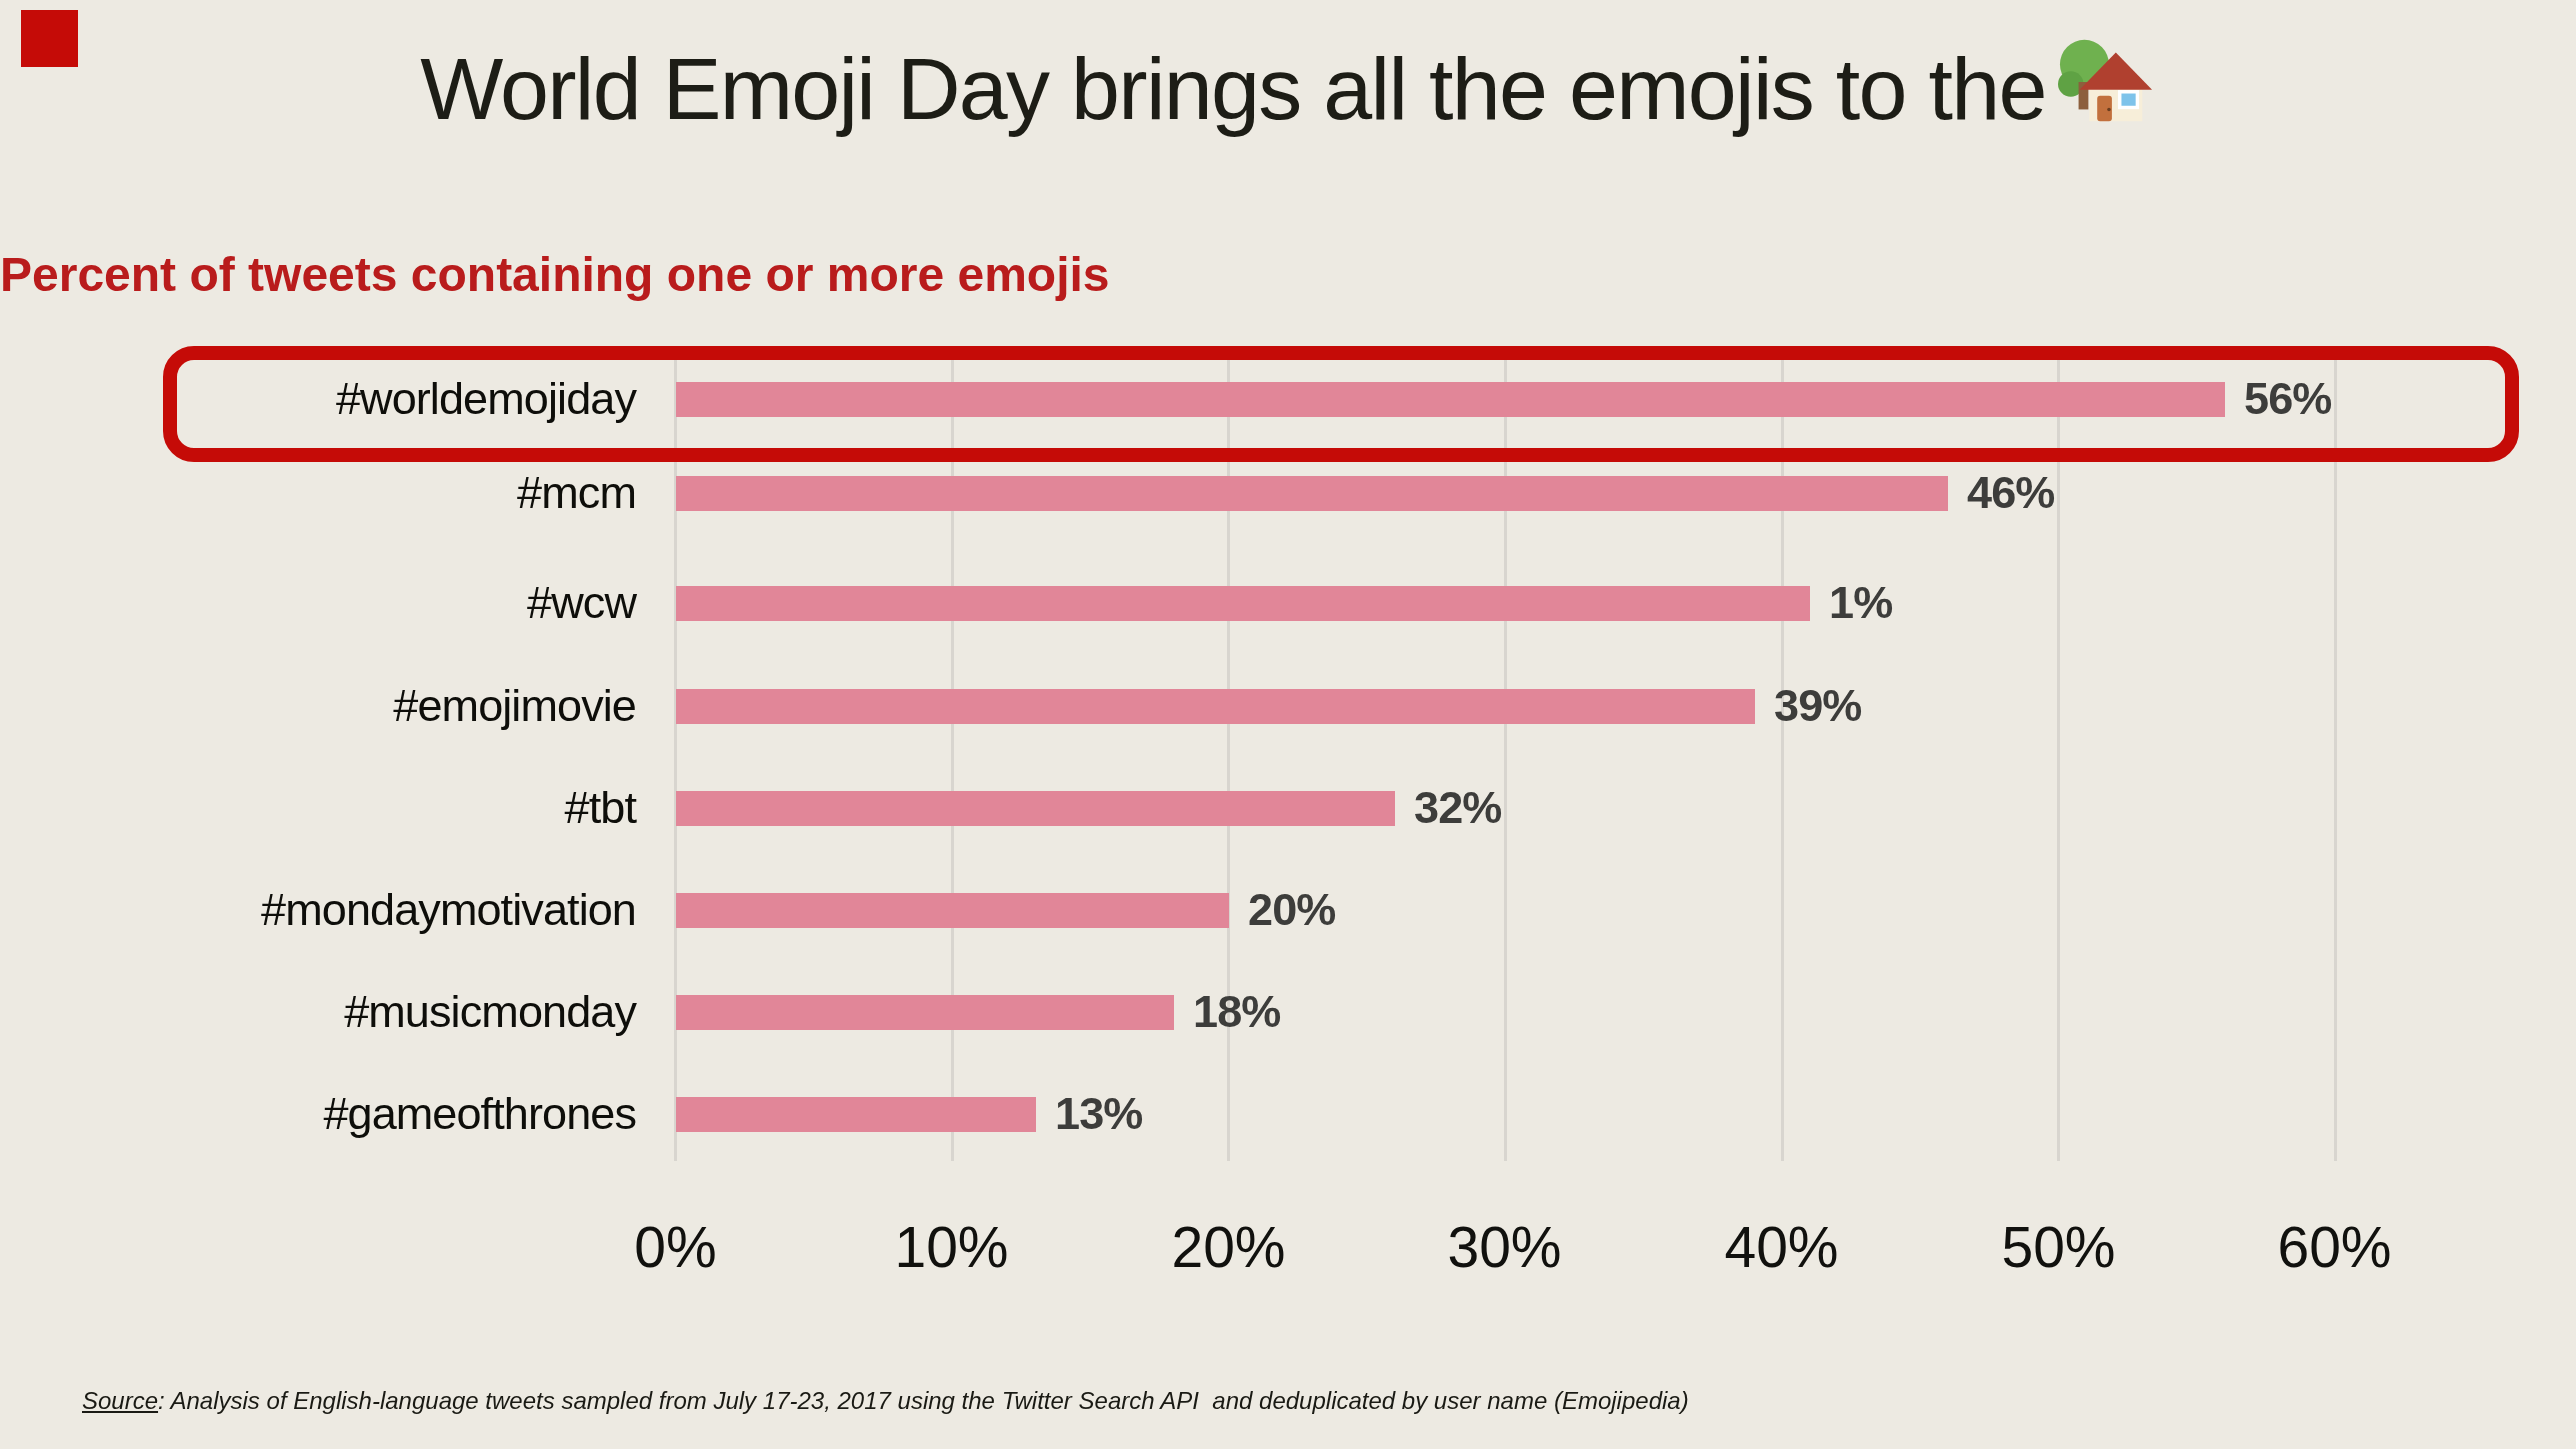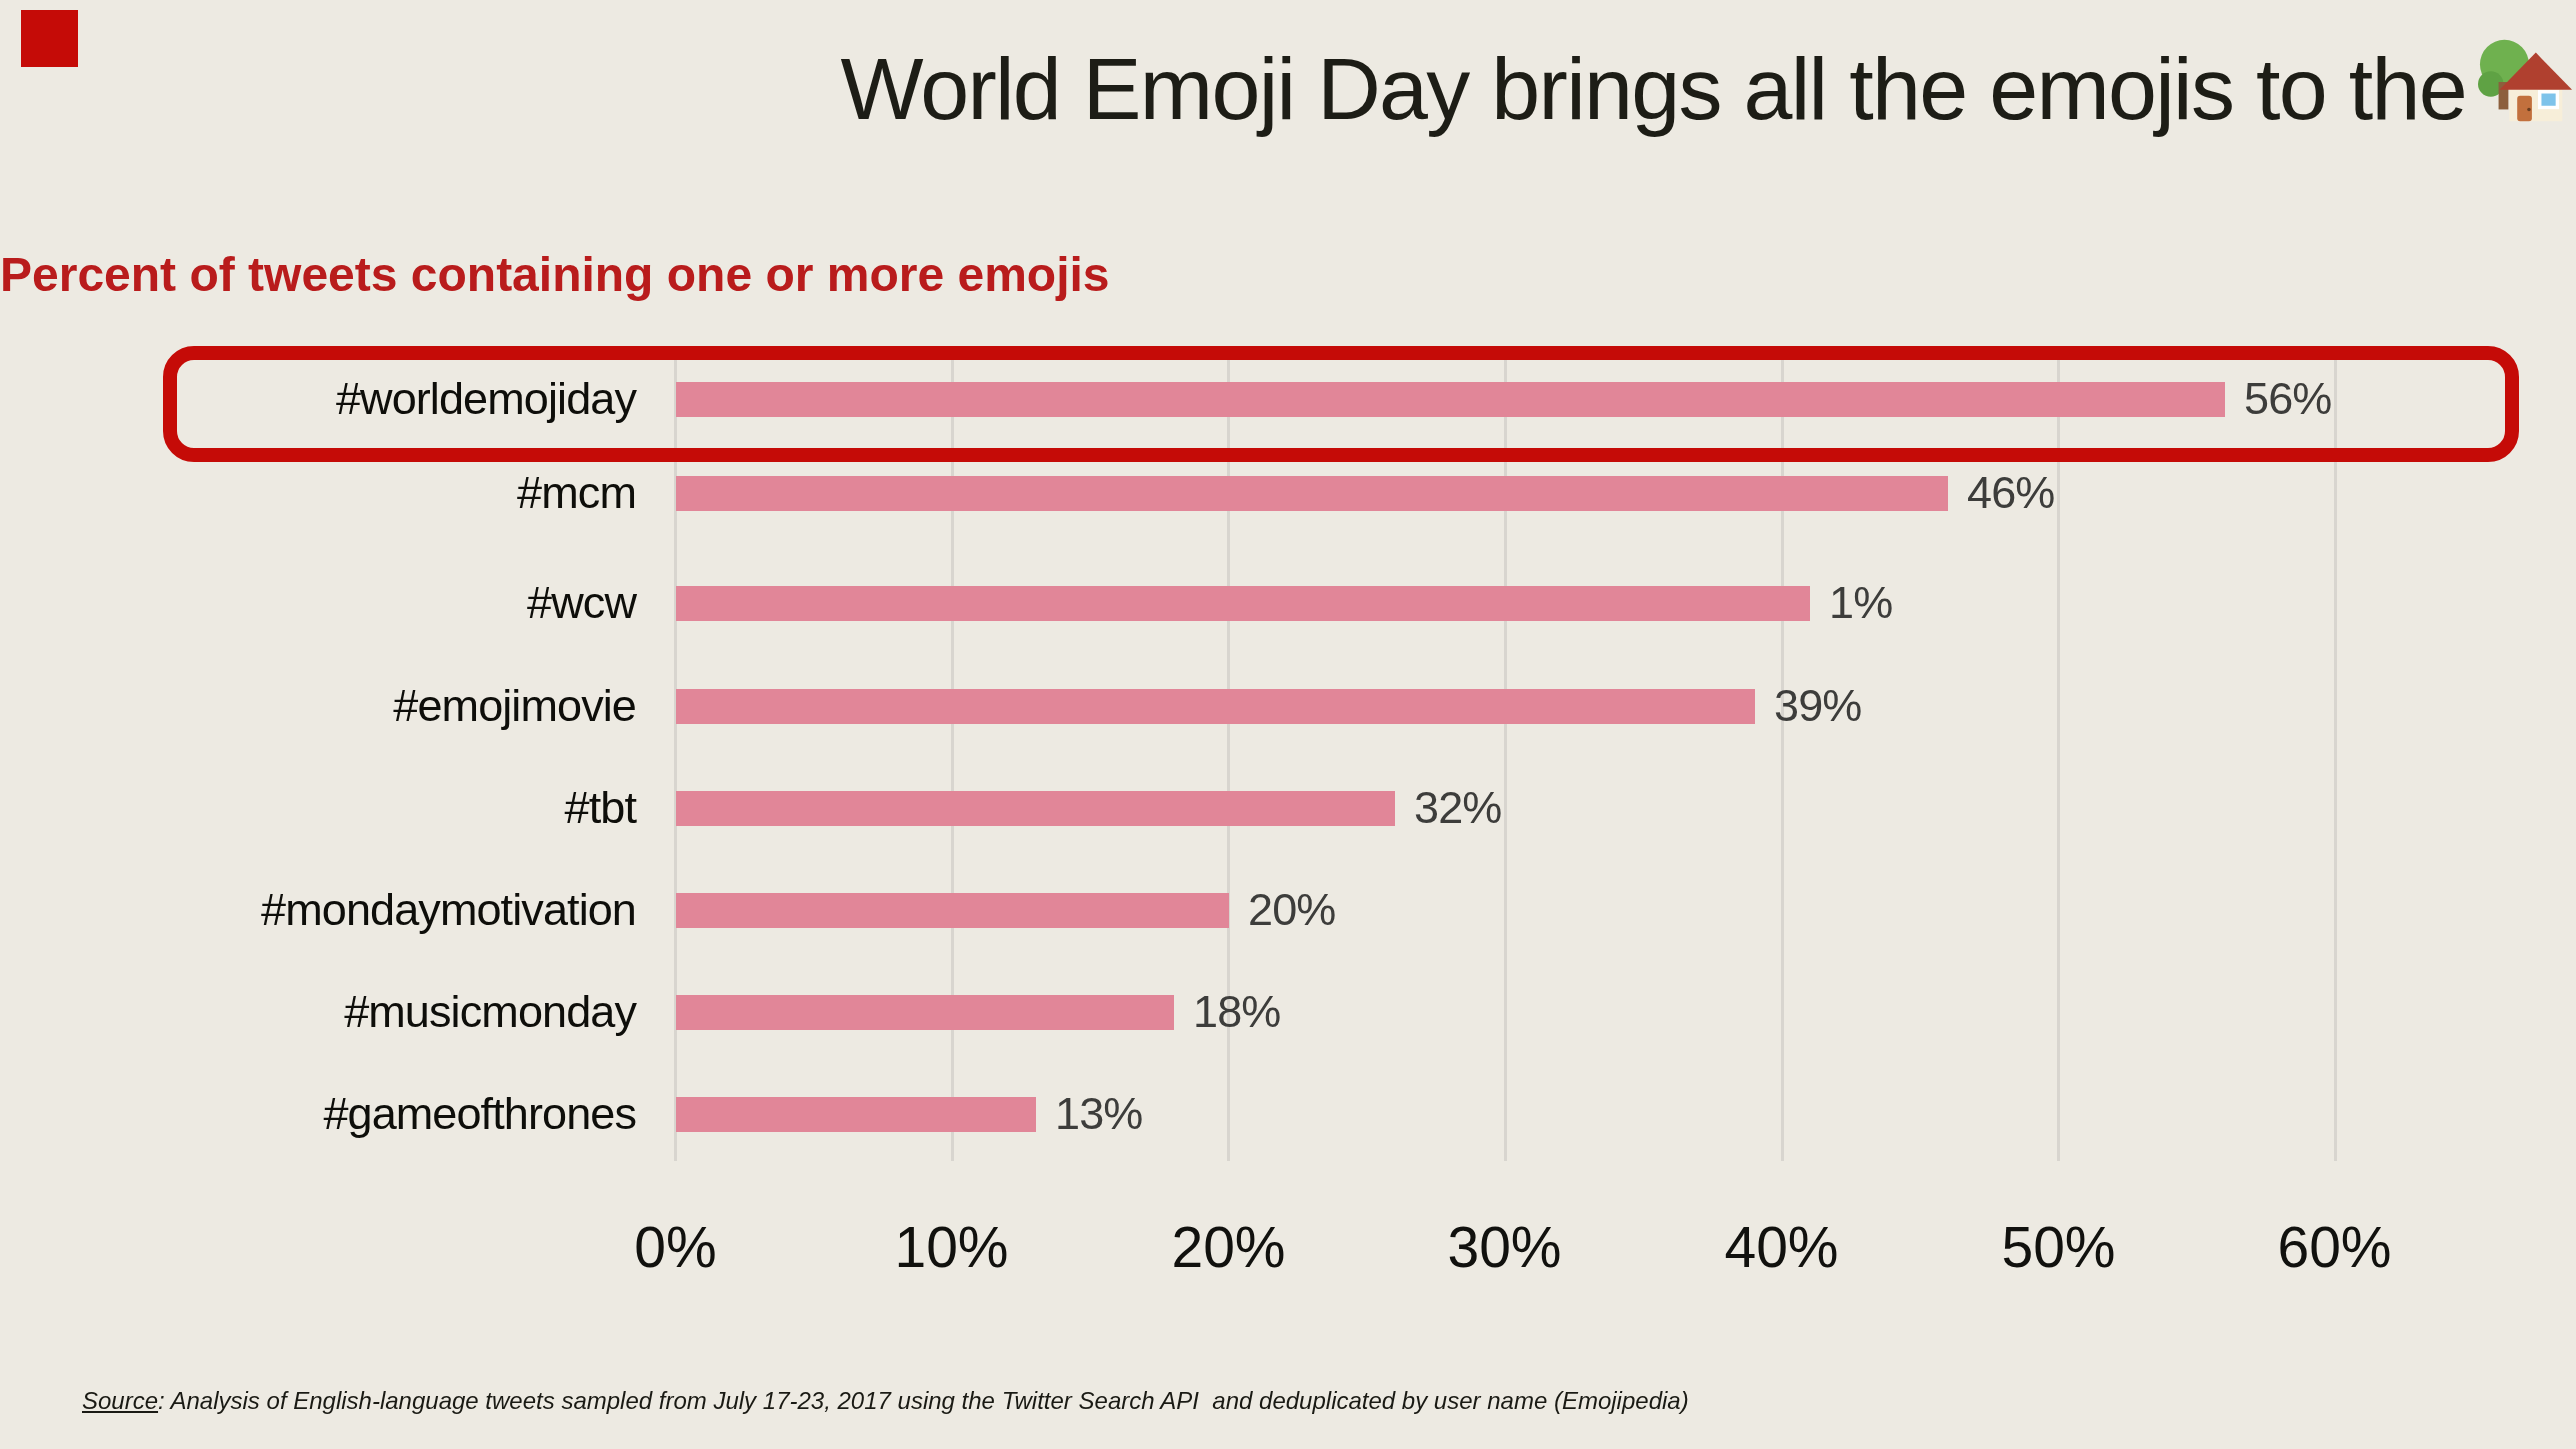--- a/index.html
+++ b/index.html
@@ -21,21 +21,21 @@
     top: 10.3px;
     width: 57px;
     height: 57px;
     background: #c50b07;
   }
   .title {
     position: absolute;
     left: 0;
     top: 33px;
     width: 100%;
-    text-align: right;
+    text-align: center;
     font-size: 88px;
     letter-spacing: -1.7px;
     color: #1d1d16;
     line-height: 109px;
     white-space: nowrap;
   }
   .title .emoji-svg {
     vertical-align: -12px;
     margin-left: 12px;
   }
@@ -93,21 +93,21 @@
     align-items: center;
   }
   .bar {
     height: 35px;
     background: #e18698;
     flex: 0 0 auto;
   }
   .value-label {
     margin-left: 19px;
     font-size: 45px;
-    font-weight: normal;
+    font-weight: bold;
     color: #3d3d3b;
     letter-spacing: -0.9px;
     white-space: nowrap;
   }
   .highlight-box {
     position: absolute;
     left: 163px;
     top: 346px;
     width: 2356px;
     height: 116px;

